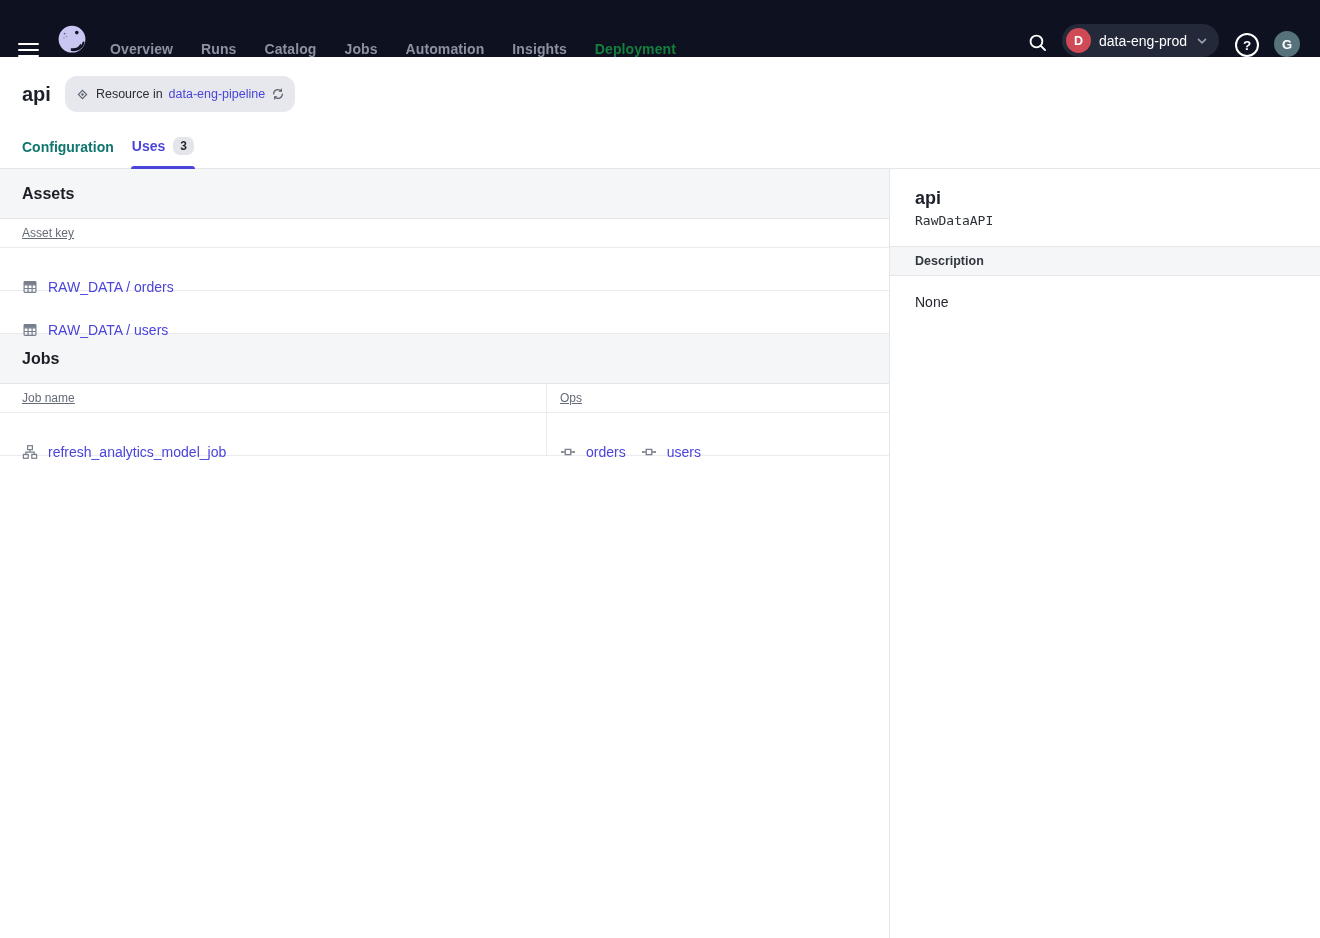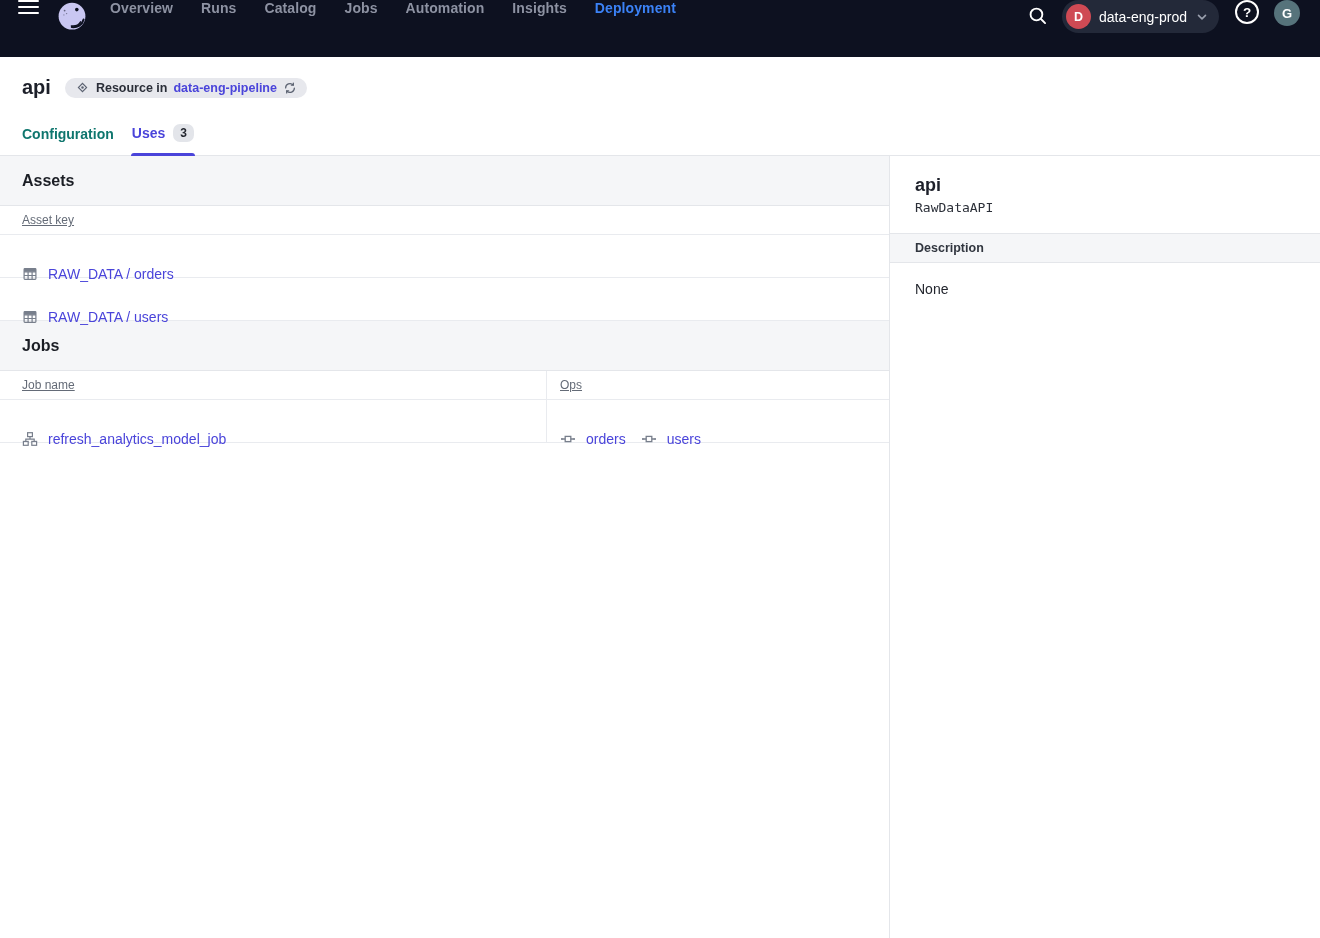--- a/index.html
+++ b/index.html
@@ -10,29 +10,29 @@
     color:#1f222b;
     overflow:hidden;
     display:flex; flex-direction:column;
   }
   a { text-decoration:none; cursor:pointer; }
 
   
   .topnav {
     height:57px; flex:0 0 57px;
     background:var(--nav-bg, #0d1120);
-    display:flex; align-items:flex-start;
+    display:flex; align-items:flex-end;
     padding:0 20px 0 18px;
   }
   .hamburger { width:22px; display:flex; flex-direction:column; gap:3.4px; background:none; border:none; cursor:pointer; }
   .hamburger span { height:2.4px; background:#fff; border-radius:1px; width:21px; }
   .logo { margin-left:15px; width:34px; height:34px; cursor:pointer; }
   .navlinks { display:flex; align-items:center; gap:28px; margin-left:21px; }
   .navlink { color:#8d92a2; font-size:14px; font-weight:600; letter-spacing:.1px; }
-  .navlink.active { color:#3b82f6; }
+  .navlink.active { color:#15803d; }
   .topnav .spacer { flex:1; }
   .icon-btn { background:none; border:none; cursor:pointer; display:flex; align-items:center; justify-content:center; }
   .search-btn { width:30px; height:30px; margin-right:10px; }
   .deploy-pill {
     display:flex; align-items:center; gap:8px;
     background:#232939; border:none; border-radius:17px;
     height:33px; padding:4px 10px 4px 4px; cursor:pointer;
   }
   .deploy-badge {
     width:25px; height:25px; border-radius:50%;
@@ -58,22 +58,22 @@
 
   
   .page-header {
     background:#fff; border-bottom:1px solid var(--border, #e4e6ea);
     padding:19px 24px 0 22px; flex:0 0 auto;
   }
   .title-row { display:flex; align-items:center; gap:14px; }
   .page-title { font-size:20px; font-weight:700; color:#1d202a; }
   .tag {
     display:inline-flex; align-items:center; gap:6px;
-    background:#e7e8ed; border-radius:12px; height:20px;
-    padding:0 10px; font-size:12.5px; color:#2a2e38;font-weight:bold;
+    background:#e7e8ed; border-radius:12px; height:36px;
+    padding:0 10px; font-size:12.5px; color:#2a2e38;
   }
   .tag a { color:var(--accent, #4a44da); }
   .tabs { display:flex; align-items:flex-end; gap:18px; margin-top:25px; }
   .tab {
     font-size:14px; font-weight:600; color:#0f766e;
     padding-bottom:13px; position:relative; cursor:pointer;
     display:flex; align-items:center; gap:8px;
   }
   .tab.active { color:var(--accent, #4a44da); }
   .tab.active::after {

